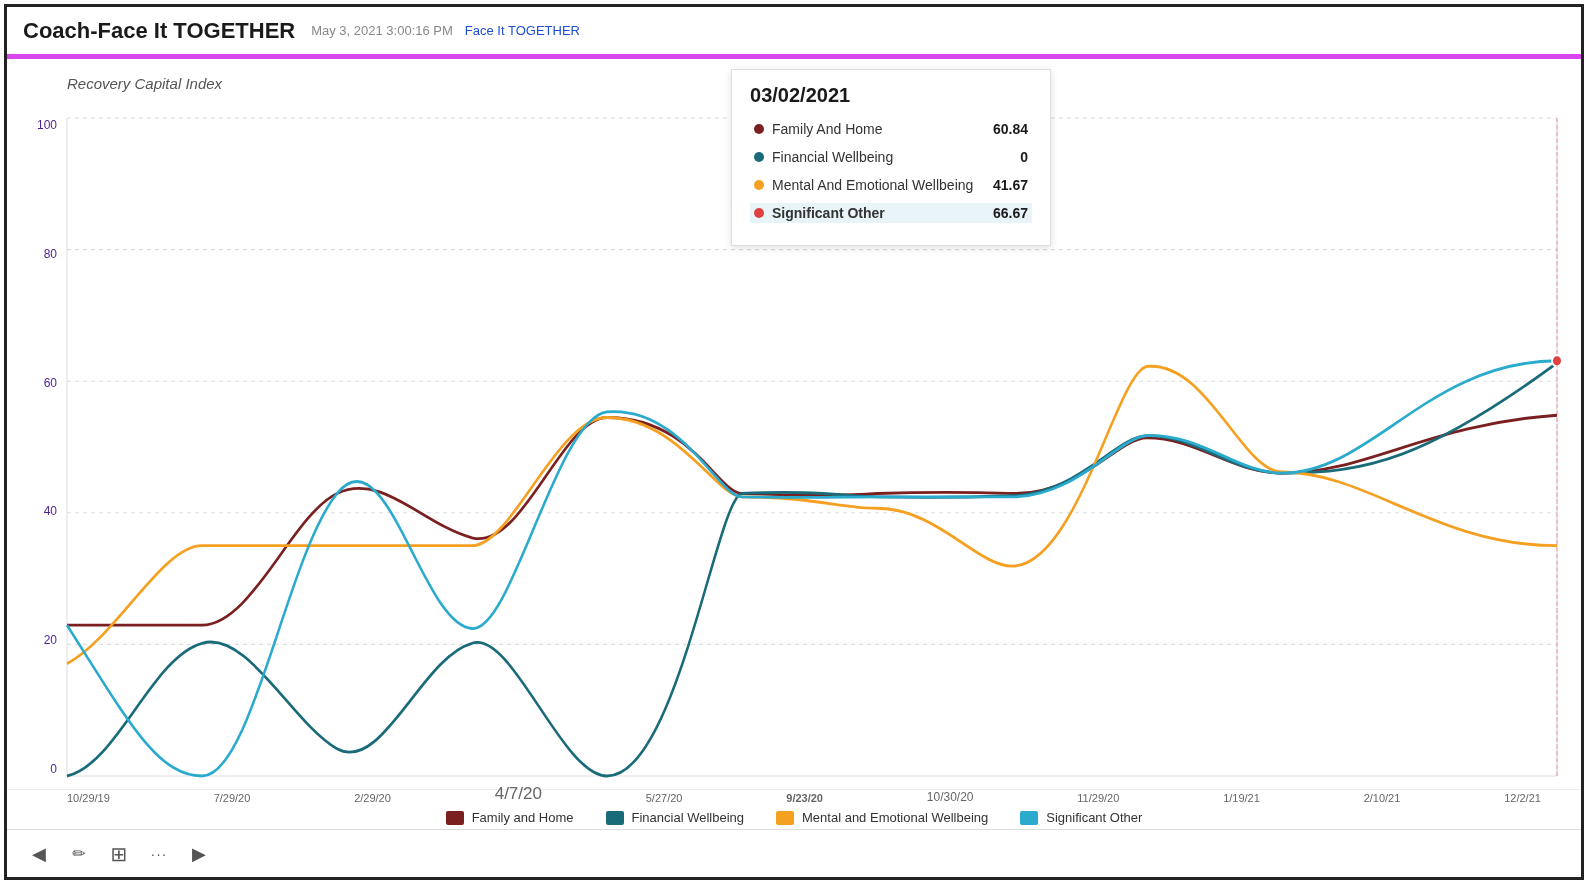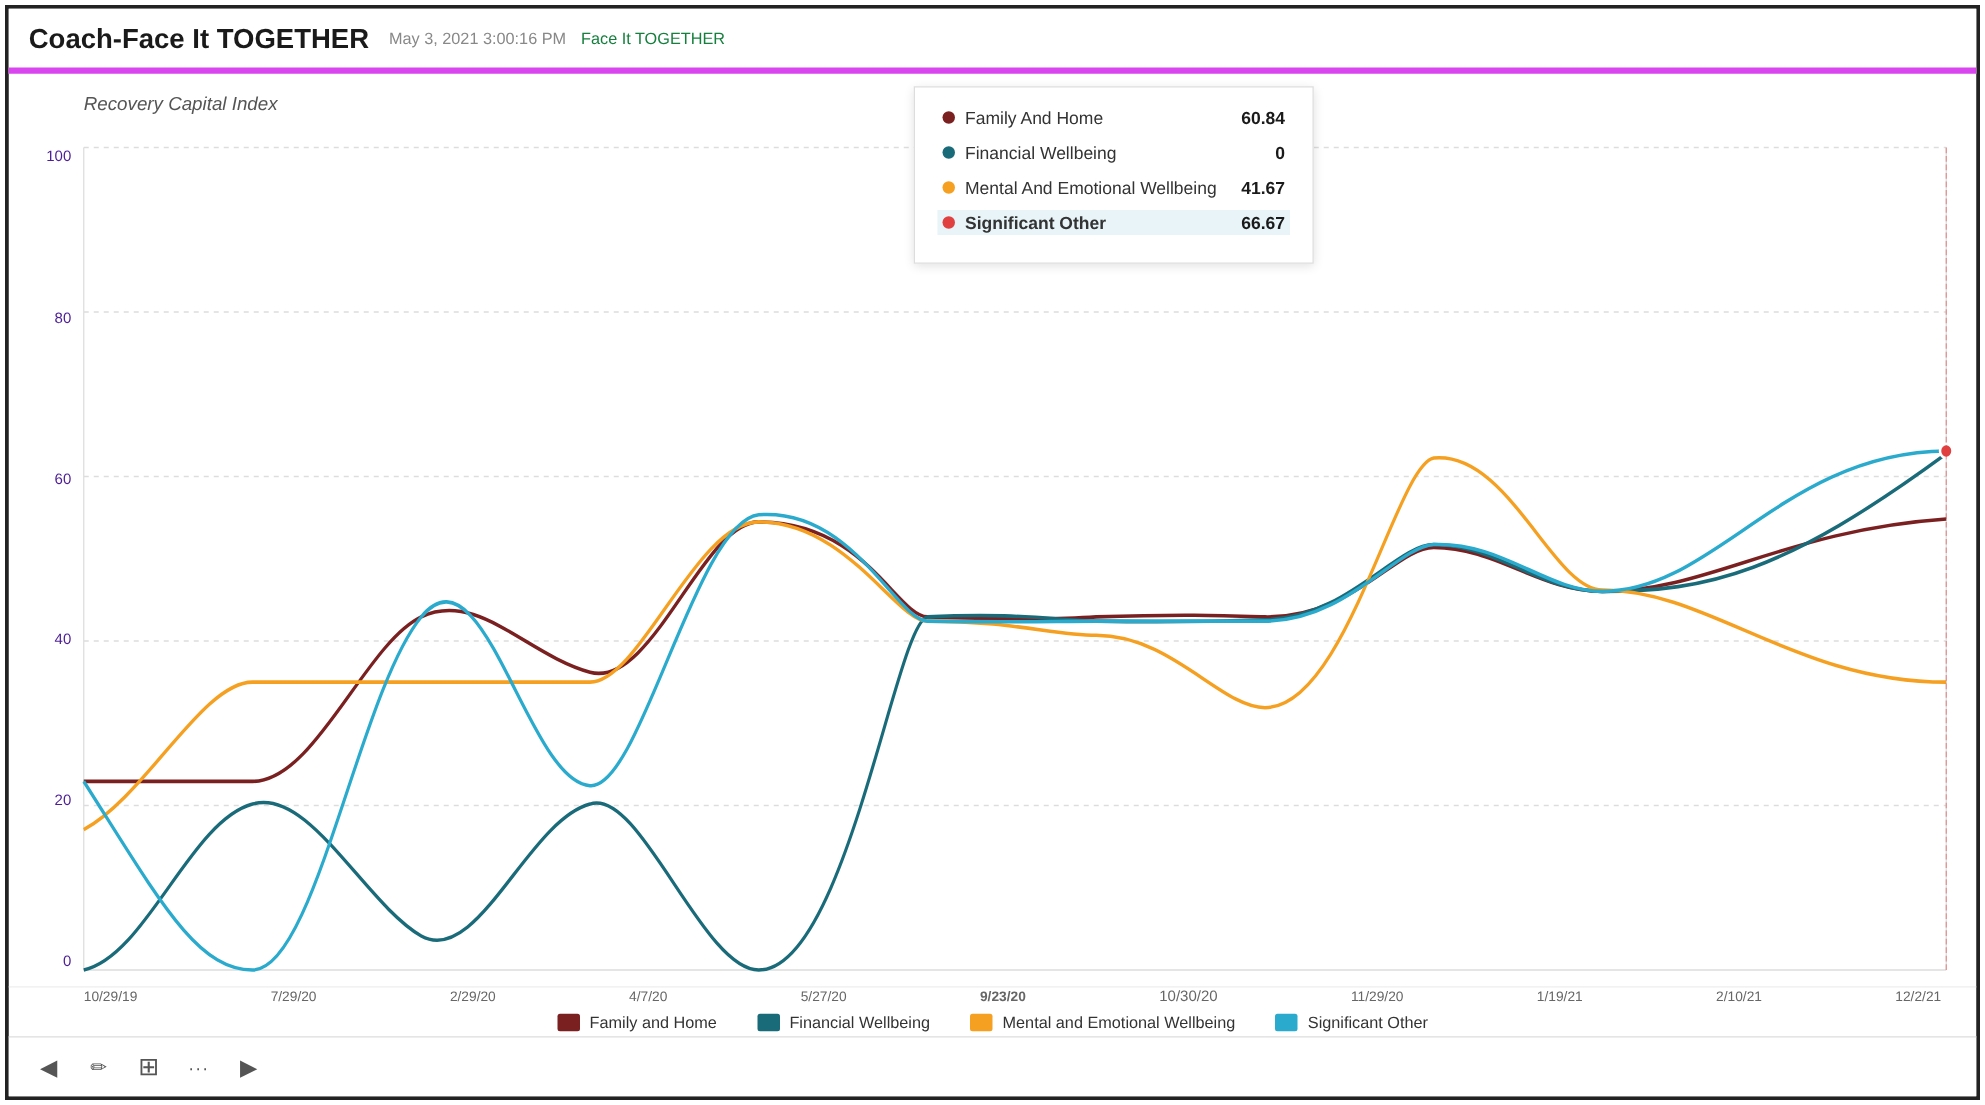--- a/index.html
+++ b/index.html
@@ -32,21 +32,21 @@
       color: #1a1a1a;
       margin-right: 16px;
     }
     .header-date {
       font-size: 13px;
       color: #888;
       margin-right: 12px;
     }
     .header-link {
       font-size: 13px;
-      color: #15803d;
+      color: #1d4ed8;
       text-decoration: none;
     }
     .filters-bar {
       display: flex;
       align-items: center;
       padding: 6px 16px;
       background: #f5f5f5;
       border-bottom: 1px solid #ddd;
       height: 38px;
       position: relative;
@@ -226,36 +226,37 @@
 
         <path d="M 0,481 C 50,457 95,377 135,377 C 185,377 225,377 270,377 C 315,377 360,377 405,377 C 445,377 490,264 540,264 C 610,264 650,334 675,334 C 745,334 775,344 810,344 C 870,344 910,395 945,395 C 1010,395 1050,224 1080,219 C 1140,214 1175,312 1215,312 C 1300,312 1370,377 1490,377" stroke="#f5a020" stroke-width="2.5" fill="none"></path>
 
         <path d="M 0,447 C 60,530 90,580 135,580 C 185,580 220,385 270,331 C 320,277 355,447 405,450 C 445,453 490,264 540,259 C 615,254 650,333 675,334 C 745,335 775,334 810,334 C 870,334 910,334 945,334 C 1010,334 1050,282 1080,280 C 1135,278 1170,313 1215,313 C 1305,313 1360,215 1490,214" stroke="#2aaacc" stroke-width="2.5" fill="none"></path>
 
         <circle cx="1490" cy="214" r="5" fill="#e04040" stroke="#fff" stroke-width="2"></circle>
 
         <line x1="1490" y1="0" x2="1490" y2="580" stroke="#e04040" stroke-width="1" stroke-dasharray="4,2" opacity="0.5"></line>
       </svg>
 
-      <div style="position:absolute; bottom:0; left:0; right:4px; display:flex; justify-content:space-between; height:24px; align-items:flex-end;">
+      <div style="position:absolute; bottom:0; left:0; right:16px; display:flex; justify-content:space-between; height:24px; align-items:flex-end;">
         <span style="font-size:11px;color:#666;">10/29/19</span>
         <span style="font-size:11px;color:#666;">7/29/20</span>
         <span style="font-size:11px;color:#666;">2/29/20</span>
-        <span style="font-size:11px;color:#666;margin-top:40px;">4/7/20</span>
+        <span style="font-size:17px;color:#666;margin-top:40px;">4/7/20</span>
         <span style="font-size:11px;color:#666;">5/27/20</span>
         <span style="font-size:11px;color:#666;font-weight:bold;">9/23/20</span>
         <span style="font-size:12px;color:#666;">10/30/20</span>
         <span style="font-size:11px;color:#666;">11/29/20</span>
         <span style="font-size:11px;color:#666;">1/19/21</span>
         <span style="font-size:11px;color:#666;">2/10/21</span>
         <span style="font-size:11px;color:#666;">12/2/21</span>
       </div>
     </div>
 
     <div class="tooltip-box">
+      <div class="tooltip-date">03/02/2021</div>
 
       <div class="tooltip-row">
         <div class="tooltip-row-inner">
           <div class="tooltip-dot" style="background:#7b2020;"></div>
           <span class="tooltip-series-name">Family And Home</span>
         </div>
         <span class="tooltip-value">60.84</span>
       </div>
 
       <div class="tooltip-row">

